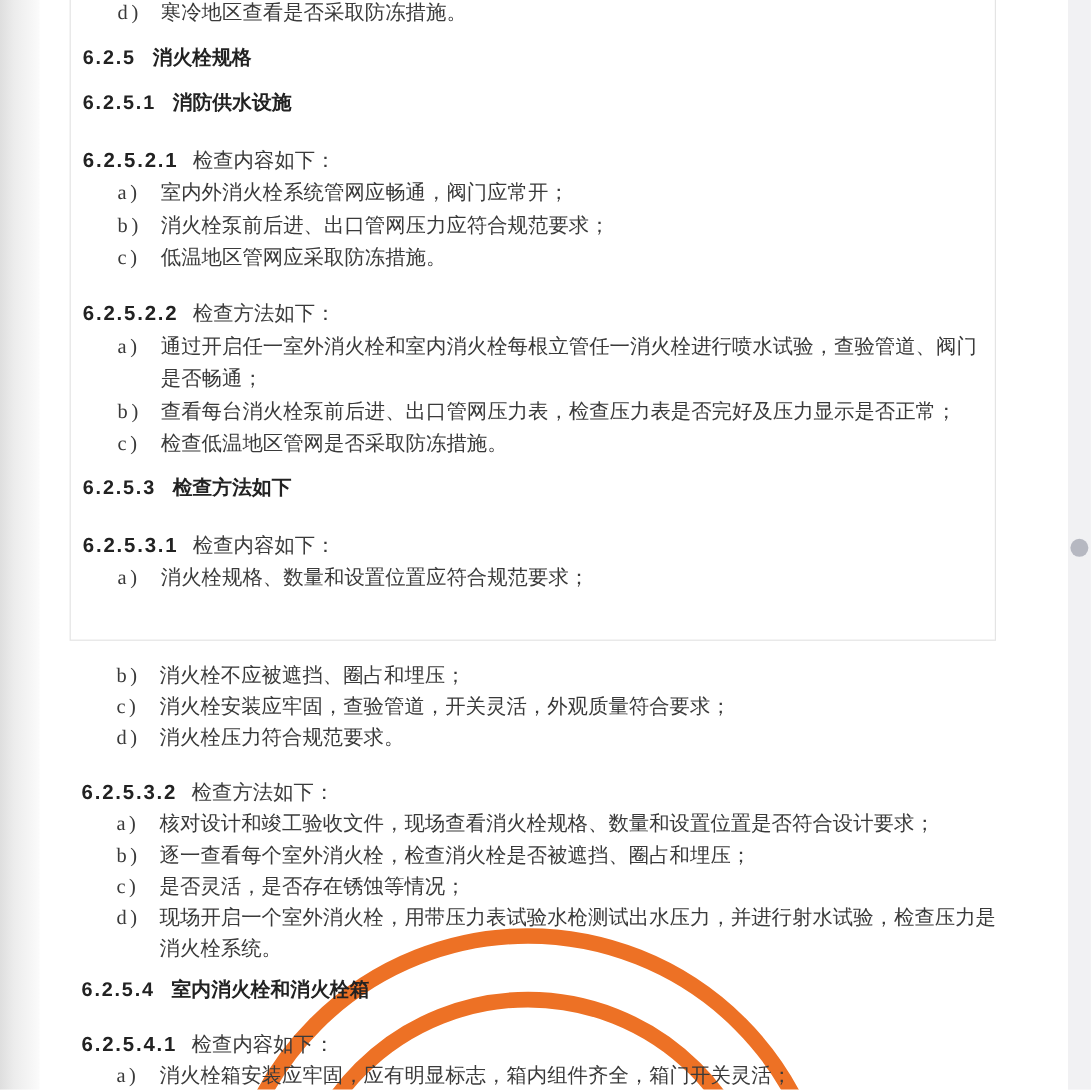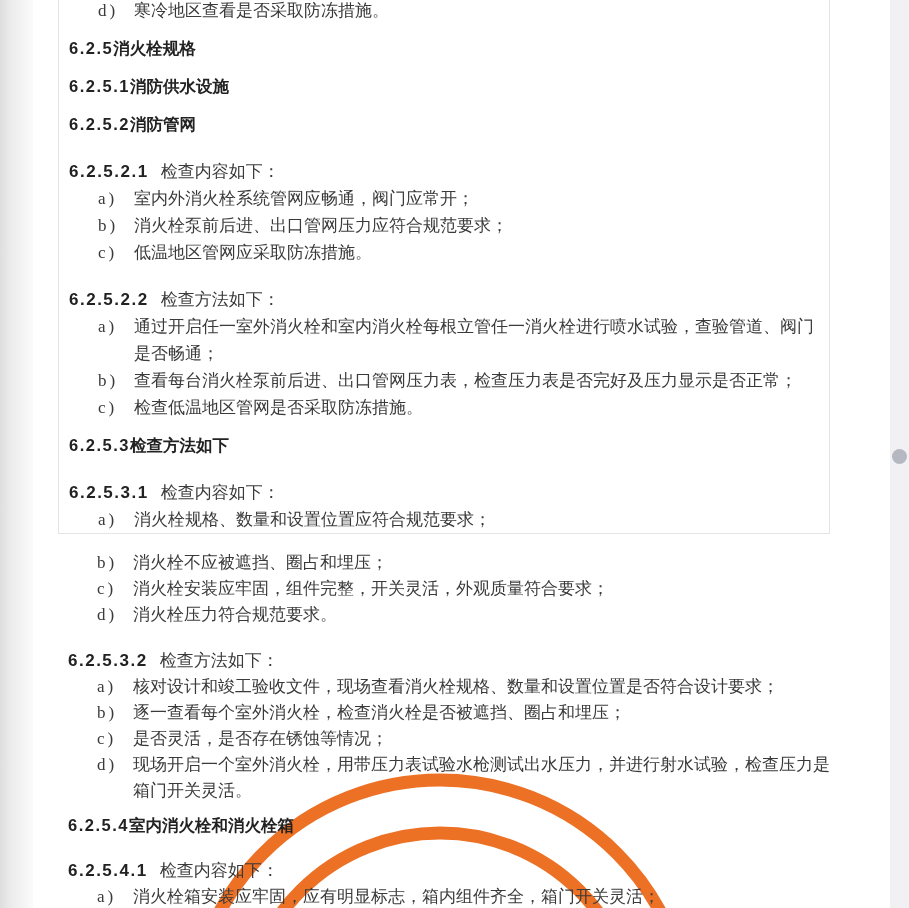--- a/index.html
+++ b/index.html
@@ -47,21 +47,21 @@
     padding:16px 10px 0 35px;
     z-index:2;
     overflow:hidden;
   }
   .row{
     font-size:17px;line-height:27px;color:#3a3a3a;
     white-space:nowrap;
   }
   .page2 .row{line-height:26px;}
   .heading{
-    display:flex;align-items:baseline;
+    display:flex;align-items:baseline;gap:14px;
     font-family:"Liberation Sans","DejaVu Sans",sans-serif;
     font-weight:bold;color:#222;
     margin:11px 0;
     font-size:16.5px;
   }
   .page2 .heading{margin:8px 0;text-align:right;}
   .clause{display:flex;align-items:baseline;gap:12px;margin-top:20px;}
   .num{
     font-family:"Liberation Sans","DejaVu Sans",sans-serif;
     font-weight:bold;color:#222;
@@ -85,24 +85,20 @@
 <div class="page1" id="page1">
     <div class="row item"><span class="marker">d)</span><span>寒冷地区查看是否采取防冻措施。</span></div>
     <div class="row heading">
       <span class="num">6.2.5</span>
       <span>消火栓规格</span>
     </div>
     <div class="row heading">
       <span class="num">6.2.5.1</span>
       <span>消防供水设施</span>
     </div>
-    <div class="row heading">
-      <span class="num">6.2.5.2</span>
-      <span>消防管网</span>
-    </div>
     <div class="row clause">
       <span class="num">6.2.5.2.1</span>
       <span>检查内容如下：</span>
     </div>
     <div class="row item"><span class="marker">a)</span><span>室内外消火栓系统管网应畅通，阀门应常开；</span></div>
     <div class="row item"><span class="marker">b)</span><span>消火栓泵前后进、出口管网压力应符合规范要求；</span></div>
     <div class="row item"><span class="marker">c)</span><span>低温地区管网应采取防冻措施。</span></div>
     <div class="row clause">
       <span class="num">6.2.5.2.2</span>
       <span>检查方法如下：</span>
@@ -117,32 +113,32 @@
     </div>
     <div class="row clause">
       <span class="num">6.2.5.3.1</span>
       <span>检查内容如下：</span>
     </div>
     <div class="row item"><span class="marker">a)</span><span>消火栓规格、数量和设置位置应符合规范要求；</span></div>
   </div>
 
 <div class="page2" id="page2">
     <div class="row item"><span class="marker">b)</span><span>消火栓不应被遮挡、圈占和埋压；</span></div>
-    <div class="row item"><span class="marker">c)</span><span>消火栓安装应牢固，组件完整，开关灵活，外观质量符合要求；</span></div>
+    <div class="row item"><span class="marker">c)</span><span>消火栓安装应牢固，查验管道，开关灵活，外观质量符合要求；</span></div>
     <div class="row item"><span class="marker">d)</span><span>消火栓压力符合规范要求。</span></div>
     <div class="row clause">
       <span class="num">6.2.5.3.2</span>
       <span>检查方法如下：</span>
     </div>
     <div class="row item"><span class="marker">a)</span><span>核对设计和竣工验收文件，现场查看消火栓规格、数量和设置位置是否符合设计要求；</span></div>
     <div class="row item"><span class="marker">b)</span><span>逐一查看每个室外消火栓，检查消火栓是否被遮挡、圈占和埋压；</span></div>
     <div class="row item"><span class="marker">c)</span></div>
     <div class="row item"><span>是否灵活，是否存在锈蚀等情况；</span></div>
     <div class="row item"><span class="marker">d)</span><span>现场开启一个室外消火栓，用带压力表试验水枪测试出水压力，并进行射水试验，检查压力是</span></div>
-    <div class="row item"><span>箱门开关灵活。</span></div>
+    <div class="row item"><span>消火栓系统。</span></div>
     <div class="row heading">
       <span class="num">6.2.5.4</span>
       <span>室内消火栓和消火栓箱</span>
     </div>
     <div class="row clause">
       <span class="num">6.2.5.4.1</span>
       <span>检查内容如下：</span>
     </div>
     <div class="row item"><span class="marker">a)</span><span>消火栓箱安装应牢固，应有明显标志，箱内组件齐全，箱门开关灵活；</span></div>
   </div>

